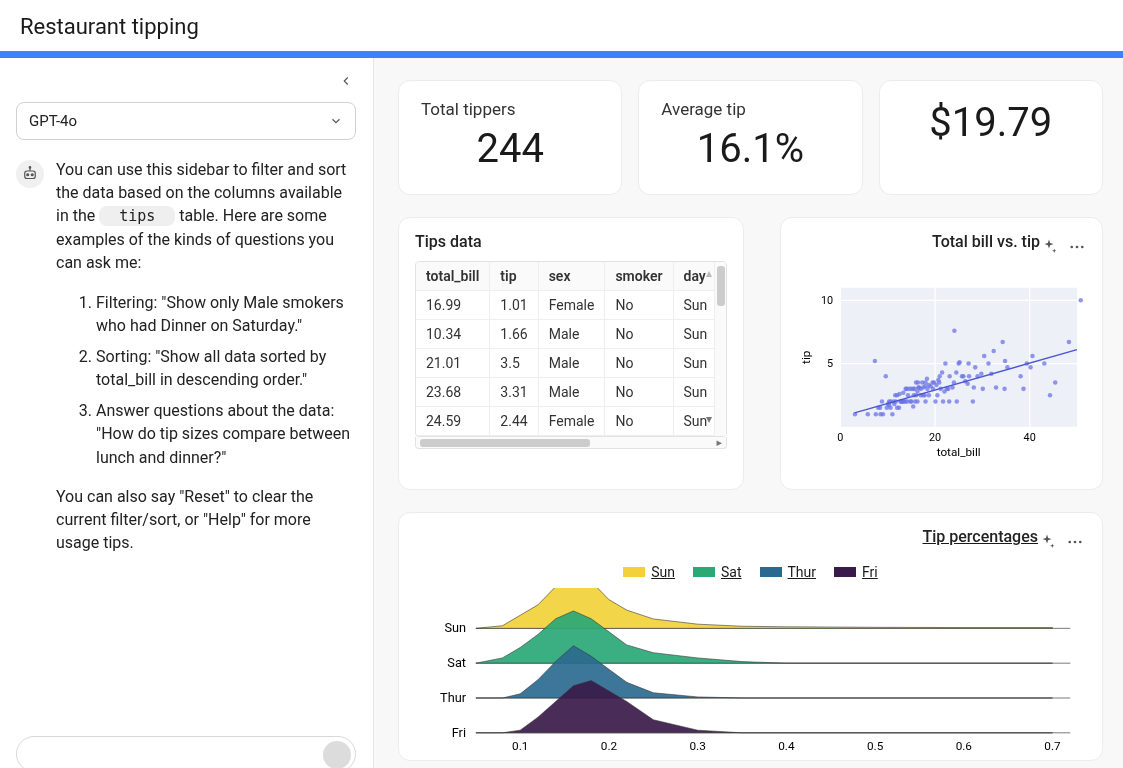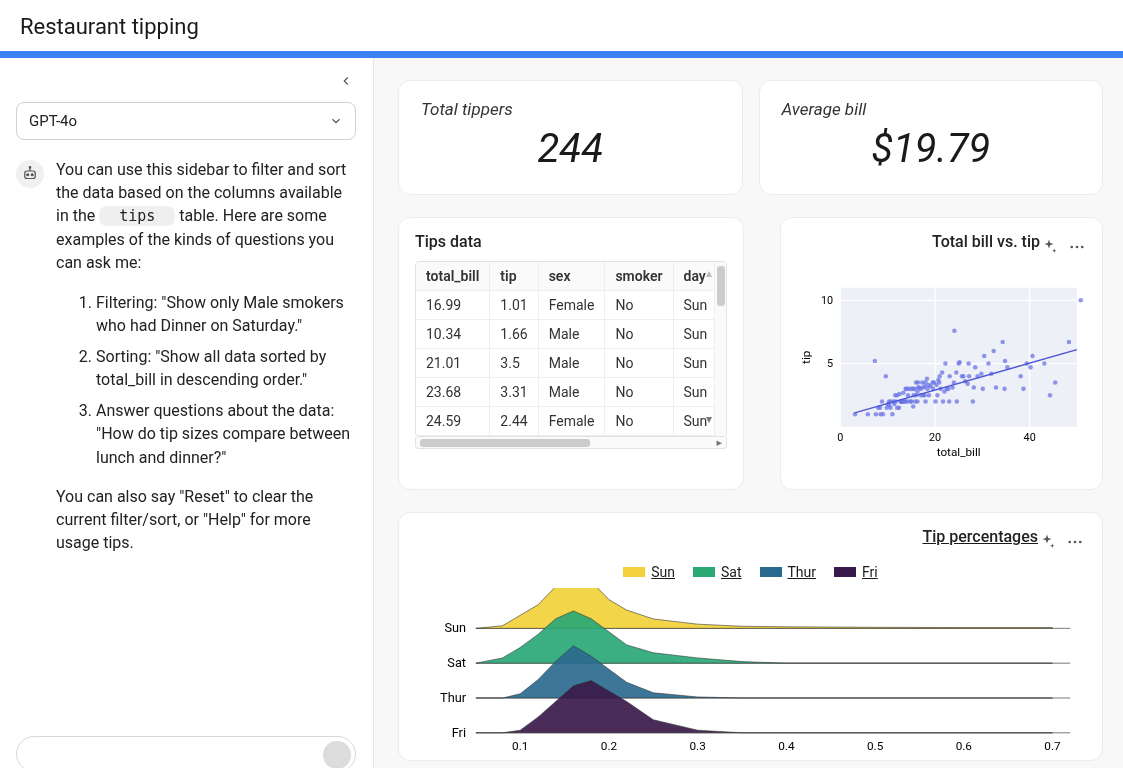--- a/index.html
+++ b/index.html
@@ -27,21 +27,21 @@
   .chat-text code { background:#efefef; padding:1px 20px; border-radius:8px; font-family: ui-monospace, Menlo, Consolas, monospace; font-size:15px; }
   .chat-text li { margin-bottom:8px; }
   .chat-lower { font-size:16px; line-height:1.45; color:#222; margin-top:12px; }
 
   .chat-input-wrap { margin-top:auto; padding-top:12px; }
   .chat-input { width:340px; border:1px solid #d8d8d8; border-radius:22px; height:36px; position:relative; background:#fff; }
   .chat-input .send-btn { position:absolute; right:4px; top:4px; width:28px; height:28px; border-radius:50%; background:#dcdcdc; }
 
   
   .content { flex:1; background:#f8f8f8; padding:22px 20px 0 24px; overflow:hidden; }
-  .metric-row { display:flex; gap:16px; margin-bottom:22px;font-style:italic; }
+  .metric-row { display:flex; gap:16px; margin-bottom:22px; }
   .card { background:#fff; border:1px solid #ececec; border-radius:12px; }
   .metric-card { flex:1; padding:18px 22px 22px 22px; }
   .metric-title { font-size:17px; color:#333; margin-bottom:6px; }
   .metric-value { font-size:40px; font-weight:400;text-align:center; }
 
   .mid-row { display:flex; gap:36px; margin-bottom:22px; }
   .tips-card { width:346px; padding:14px 16px 12px 16px; }
   .card-title { font-size:16px; font-weight:500; color:#222; margin-bottom:10px; }
   .card-head { display:flex; justify-content:flex-end; align-items:center; margin-bottom:8px; }
   .card-actions { display:flex; gap:10px; color:#555; }
@@ -127,21 +127,24 @@
     </div>
   </div>
 
   <div class="content">
     <div class="metric-row">
       <div class="card metric-card">
         <div class="metric-title">Total tippers</div>
         <div class="metric-value">244</div>
       </div>
       <div class="card metric-card">
-        <div class="metric-title">Average bill</div>
+        <div class="metric-title">Average tip</div>
+        <div class="metric-value">16.1%</div>
+      </div>
+      <div class="card metric-card">
         <div class="metric-value">$19.79</div>
       </div>
     </div>
 
     <div class="mid-row">
       <div class="card tips-card">
         <div class="card-title">Tips data</div>
         <div class="dtable-wrap">
           <table class="dtable" id="tips-table">
               <thead>

